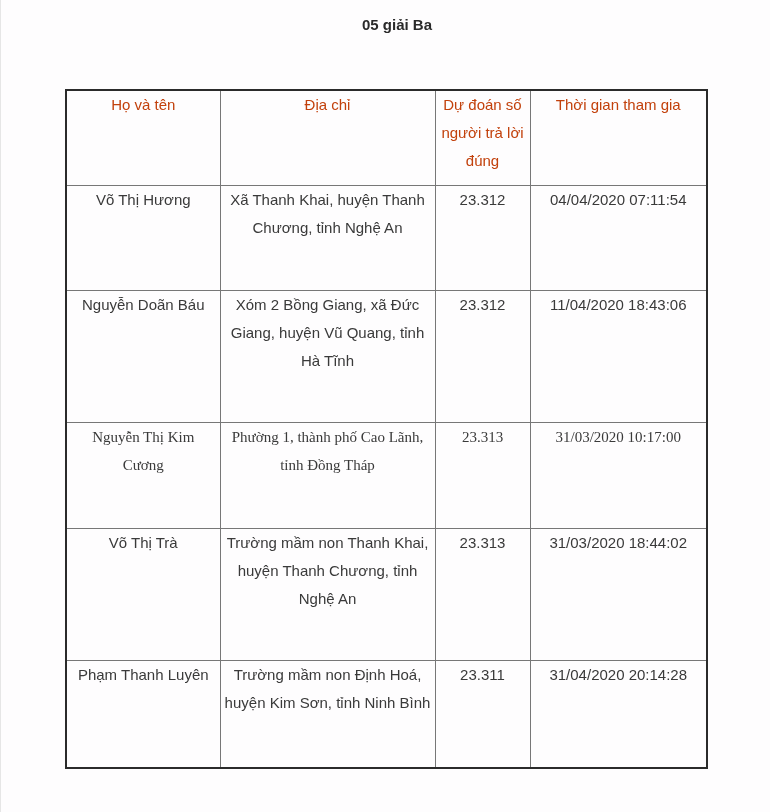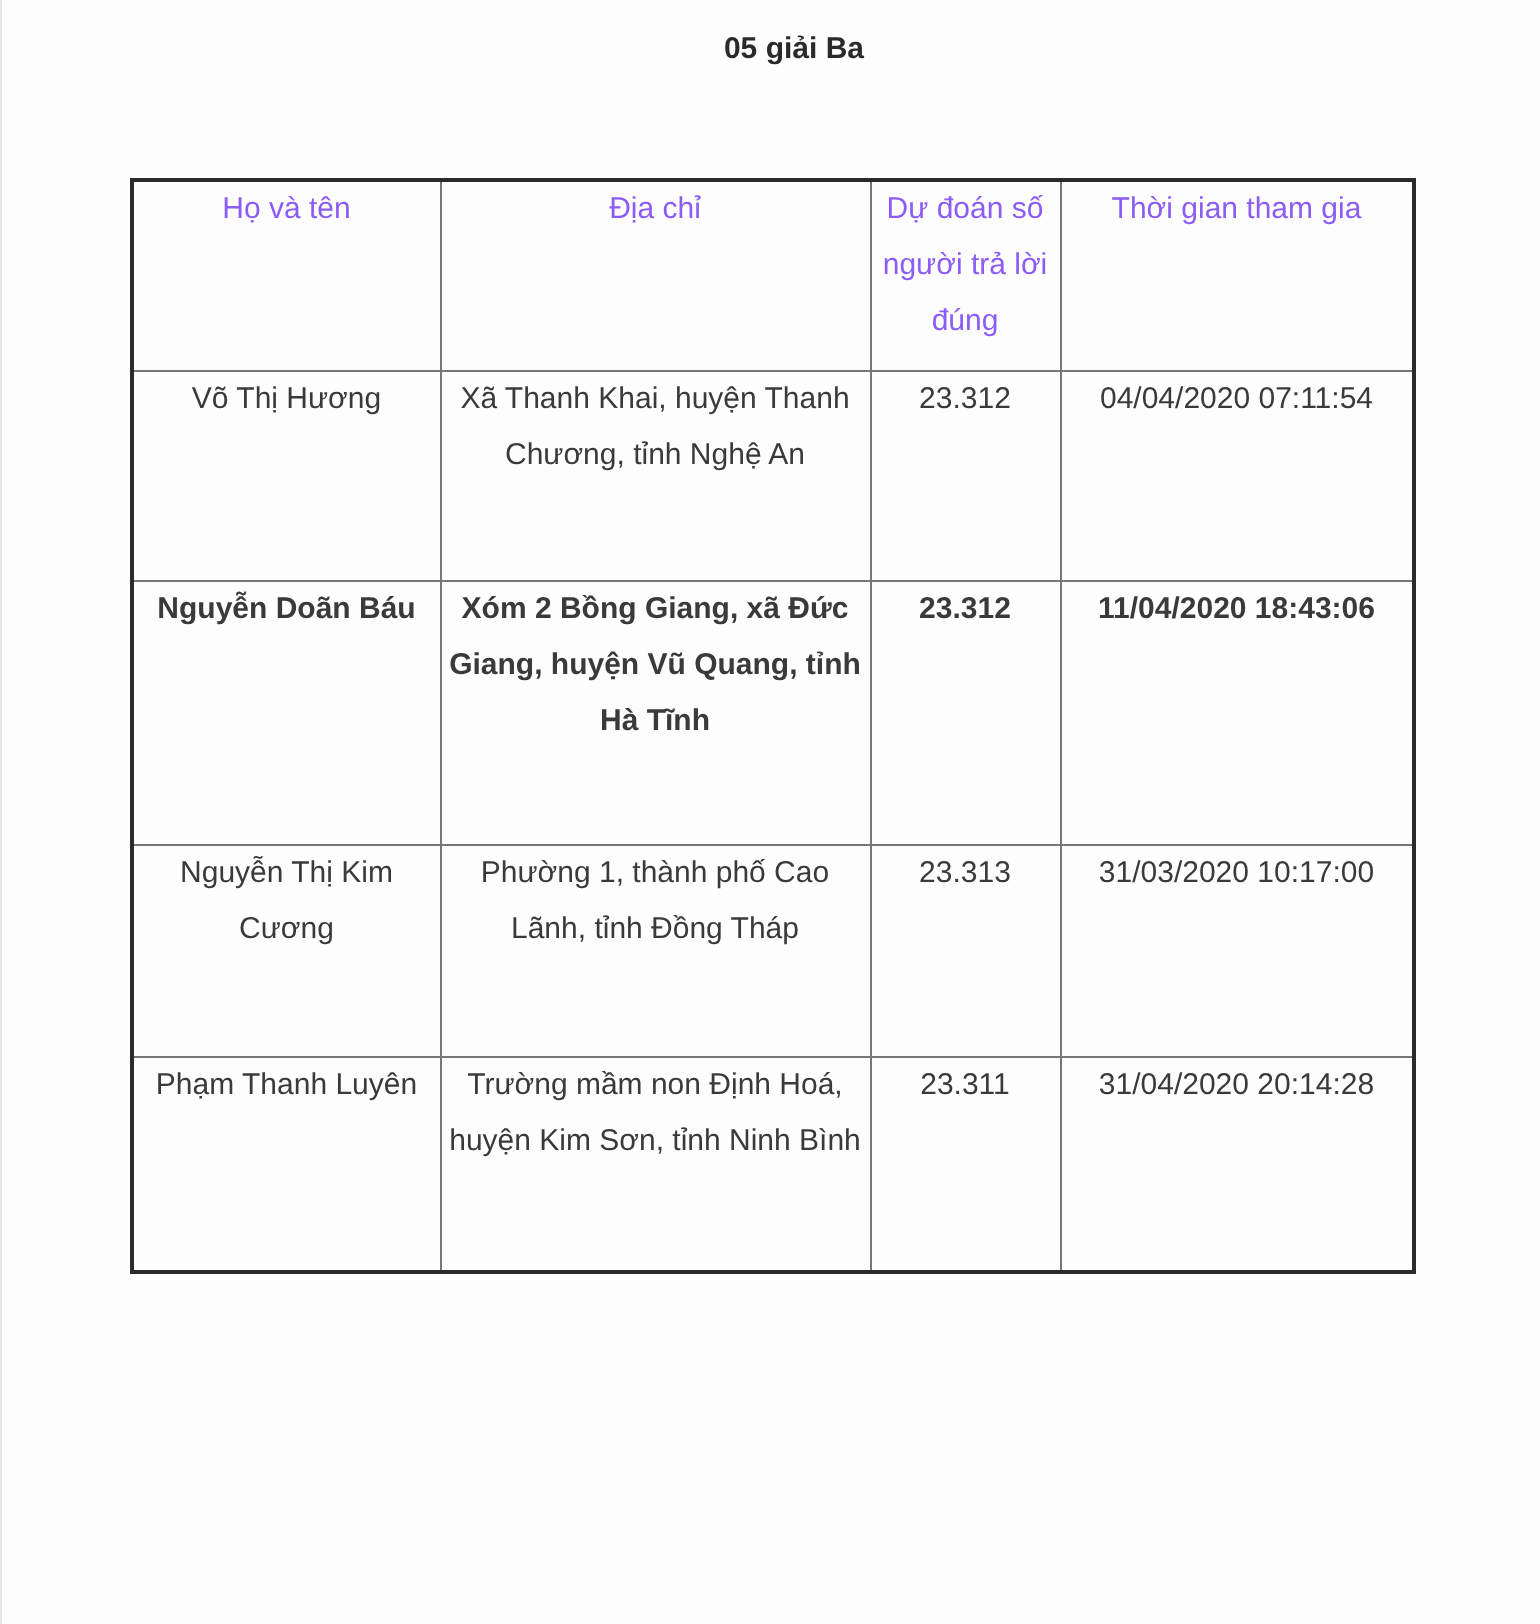--- a/index.html
+++ b/index.html
@@ -47,31 +47,31 @@
     table.results th,
     table.results td {
       border: 1px solid #777777;
       text-align: center;
       vertical-align: top;
       line-height: 28px;
       padding: 0 3px;
     }
     table.results th {
       font-weight: normal;
-      color: #8b5cf6;
+      color: #c2410c;
       padding-top: 0px;
     }
     col.c-name { width: 154px; }
     col.c-addr { width: 215px; }
     col.c-pred { width: 95px; }
     col.c-time { width: 177px; }
     tr.head-row { height: 95px; }
     tr.r1 { height: 105px; padding-left: 32px; }
-    tr.r2 { height: 132px; font-weight: bold; }
-    tr.r3 { height: 106px; }
+    tr.r2 { height: 132px; }
+    tr.r3 { height: 106px; font-family: Liberation Serif, serif; }
     tr.r4 { height: 132px; }
     tr.r5 { height: 108px; }
   </style>
 </head>
 <body>
 
 <div class="left-edge"></div>
 
 <div class="heading">05 giải Ba</div>
 
@@ -102,20 +102,26 @@
       <td>Xóm 2 Bồng Giang, xã Đức Giang, huyện Vũ Quang, tỉnh Hà Tĩnh</td>
       <td>23.312</td>
       <td>11/04/2020 18:43:06</td>
     </tr>
     <tr class="r3">
       <td>Nguyễn Thị Kim Cương</td>
       <td>Phường 1, thành phố Cao Lãnh, tỉnh Đồng Tháp</td>
       <td>23.313</td>
       <td>31/03/2020 10:17:00</td>
     </tr>
+    <tr class="r4">
+      <td>Võ Thị Trà</td>
+      <td>Trường mầm non Thanh Khai, huyện Thanh Chương, tỉnh Nghệ An</td>
+      <td>23.313</td>
+      <td>31/03/2020 18:44:02</td>
+    </tr>
     <tr class="r5">
       <td>Phạm Thanh Luyên</td>
       <td>Trường mầm non Định Hoá, huyện Kim Sơn, tỉnh Ninh Bình</td>
       <td>23.311</td>
       <td>31/04/2020 20:14:28</td>
     </tr>
   </tbody>
 </table>
 
 </body></html>

